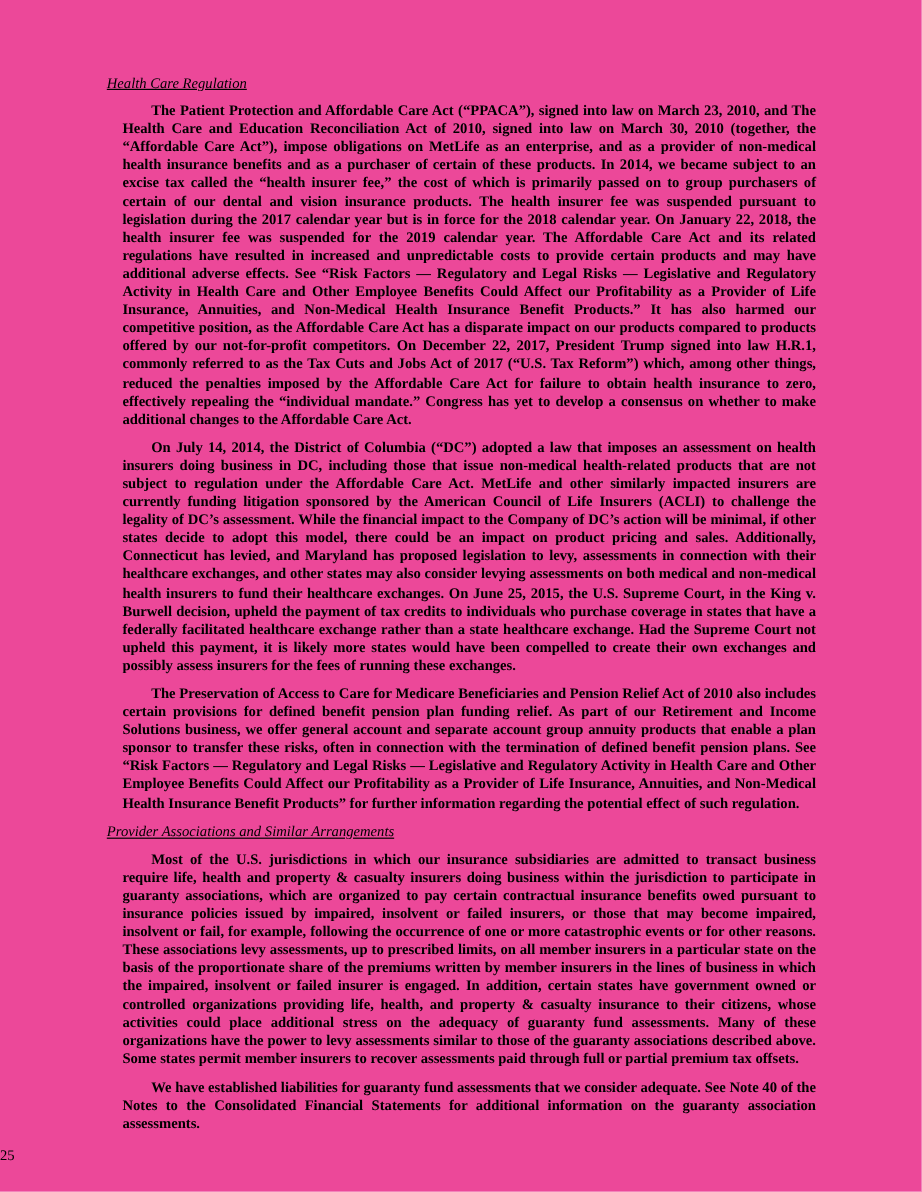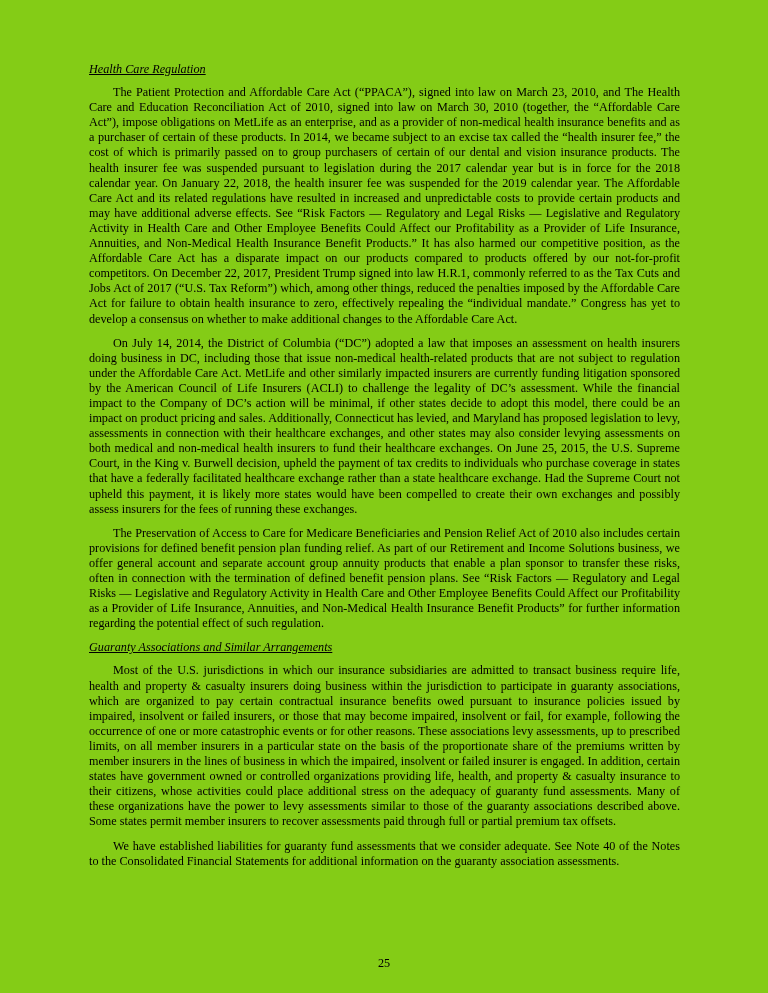--- a/index.html
+++ b/index.html
@@ -9,21 +9,21 @@
   }
   body {
     width: 768px;
     height: 993px;
     overflow: hidden;
   }
   .doc-page {
     position: relative;
     width: 768px;
     height: 993px;
-    background: #84cc16;
+    background: #ec4899;
     font-family: "Liberation Serif", "DejaVu Serif", serif;
     color: #000000;
     box-sizing: border-box;
   }
   .doc-content {
     position: absolute;
     top: 59px;
     left: 89px;
     width: 591px;
     font-size: 12.2px;
@@ -34,50 +34,50 @@
   .section-heading {
     font-size: 12.2px;
     font-weight: normal;
     font-style: italic;
     text-decoration: underline;
     text-align: left;
     margin: 3px 0 8px 0;
     padding: 0;
   }
   .doc-content p {
-    margin: 0 0 9px 0;
+    margin: 0 0 9px 13px;
     padding: 0;
     text-indent: 24px;
+    font-weight: bold;
   }
   .page-number {
     position: absolute;
     bottom: 22px;
     left: 0;
     width: 100%;
-    text-align: center;
     font-size: 12.2px;
     font-family: "Liberation Serif", "DejaVu Serif", serif;
     color: #000000;
   }
 </style>
 </head>
 <body>
 
 <div class="doc-page">
   <div class="doc-content">
 
     <h3 class="section-heading">Health Care Regulation</h3>
 
     <p>The Patient Protection and Affordable Care Act (“PPACA”), signed into law on March 23, 2010, and The Health Care and Education Reconciliation Act of 2010, signed into law on March 30, 2010 (together, the “Affordable Care Act”), impose obligations on MetLife as an enterprise, and as a provider of non-medical health insurance benefits and as a purchaser of certain of these products. In 2014, we became subject to an excise tax called the “health insurer fee,” the cost of which is primarily passed on to group purchasers of certain of our dental and vision insurance products. The health insurer fee was suspended pursuant to legislation during the 2017 calendar year but is in force for the 2018 calendar year. On January 22, 2018, the health insurer fee was suspended for the 2019 calendar year. The Affordable Care Act and its related regulations have resulted in increased and unpredictable costs to provide certain products and may have additional adverse effects. See “Risk Factors — Regulatory and Legal Risks — Legislative and Regulatory Activity in Health Care and Other Employee Benefits Could Affect our Profitability as a Provider of Life Insurance, Annuities, and Non-Medical Health Insurance Benefit Products.” It has also harmed our competitive position, as the Affordable Care Act has a disparate impact on our products compared to products offered by our not-for-profit competitors. On December 22, 2017, President Trump signed into law H.R.1, commonly referred to as the Tax Cuts and Jobs Act of 2017 (“U.S. Tax Reform”) which, among other things, reduced the penalties imposed by the Affordable Care Act for failure to obtain health insurance to zero, effectively repealing the “individual mandate.” Congress has yet to develop a consensus on whether to make additional changes to the Affordable Care Act.</p>
 
     <p>On July 14, 2014, the District of Columbia (“DC”) adopted a law that imposes an assessment on health insurers doing business in DC, including those that issue non-medical health-related products that are not subject to regulation under the Affordable Care Act. MetLife and other similarly impacted insurers are currently funding litigation sponsored by the American Council of Life Insurers (ACLI) to challenge the legality of DC’s assessment. While the financial impact to the Company of DC’s action will be minimal, if other states decide to adopt this model, there could be an impact on product pricing and sales. Additionally, Connecticut has levied, and Maryland has proposed legislation to levy, assessments in connection with their healthcare exchanges, and other states may also consider levying assessments on both medical and non-medical health insurers to fund their healthcare exchanges. On June 25, 2015, the U.S. Supreme Court, in the King v. Burwell decision, upheld the payment of tax credits to individuals who purchase coverage in states that have a federally facilitated healthcare exchange rather than a state healthcare exchange. Had the Supreme Court not upheld this payment, it is likely more states would have been compelled to create their own exchanges and possibly assess insurers for the fees of running these exchanges.</p>
 
     <p>The Preservation of Access to Care for Medicare Beneficiaries and Pension Relief Act of 2010 also includes certain provisions for defined benefit pension plan funding relief. As part of our Retirement and Income Solutions business, we offer general account and separate account group annuity products that enable a plan sponsor to transfer these risks, often in connection with the termination of defined benefit pension plans. See “Risk Factors — Regulatory and Legal Risks — Legislative and Regulatory Activity in Health Care and Other Employee Benefits Could Affect our Profitability as a Provider of Life Insurance, Annuities, and Non-Medical Health Insurance Benefit Products” for further information regarding the potential effect of such regulation.</p>
 
-    <h3 class="section-heading">Guaranty Associations and Similar Arrangements</h3>
+    <h3 class="section-heading">Provider Associations and Similar Arrangements</h3>
 
     <p>Most of the U.S. jurisdictions in which our insurance subsidiaries are admitted to transact business require life, health and property &amp; casualty insurers doing business within the jurisdiction to participate in guaranty associations, which are organized to pay certain contractual insurance benefits owed pursuant to insurance policies issued by impaired, insolvent or failed insurers, or those that may become impaired, insolvent or fail, for example, following the occurrence of one or more catastrophic events or for other reasons. These associations levy assessments, up to prescribed limits, on all member insurers in a particular state on the basis of the proportionate share of the premiums written by member insurers in the lines of business in which the impaired, insolvent or failed insurer is engaged. In addition, certain states have government owned or controlled organizations providing life, health, and property &amp; casualty insurance to their citizens, whose activities could place additional stress on the adequacy of guaranty fund assessments. Many of these organizations have the power to levy assessments similar to those of the guaranty associations described above. Some states permit member insurers to recover assessments paid through full or partial premium tax offsets.</p>
 
     <p>We have established liabilities for guaranty fund assessments that we consider adequate. See Note 40 of the Notes to the Consolidated Financial Statements for additional information on the guaranty association assessments.</p>
 
   </div>
 
   <div class="page-number">25</div>
 </div>
 

